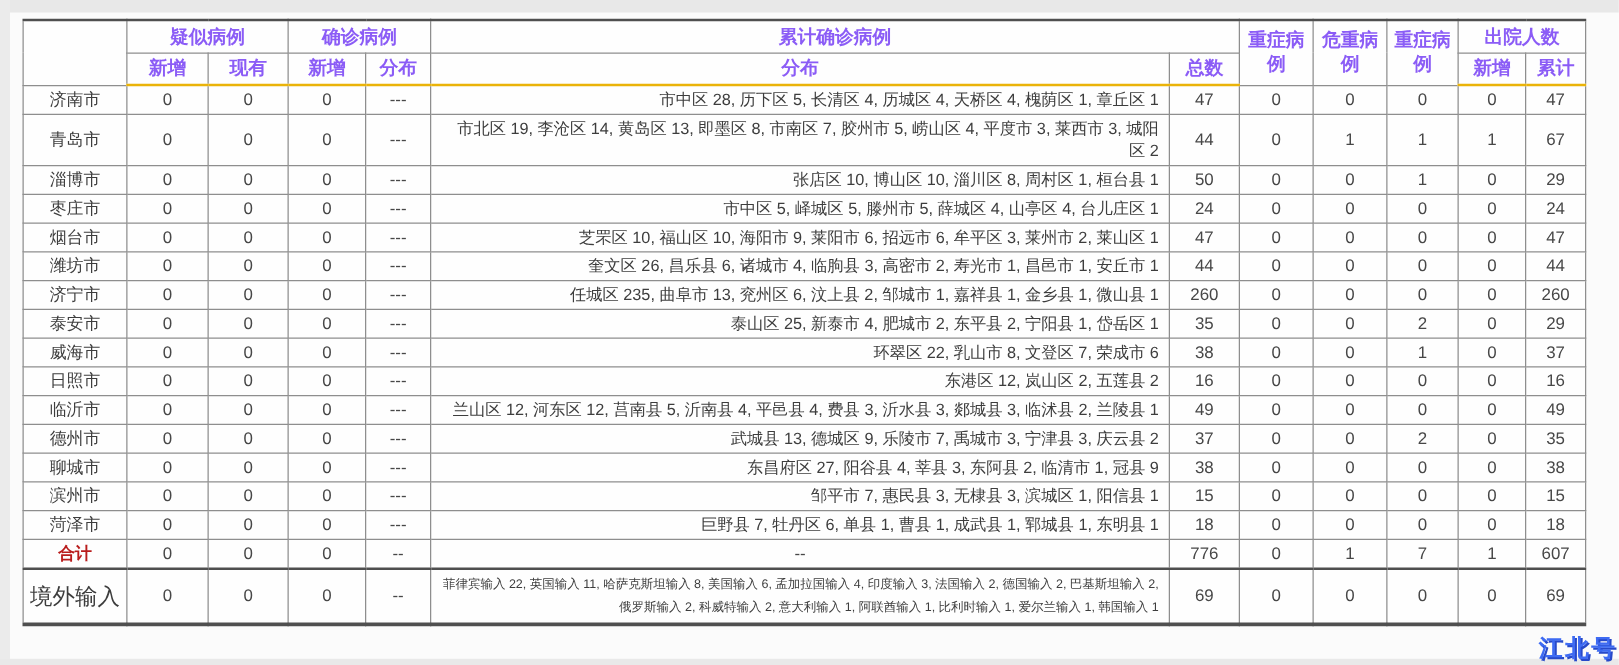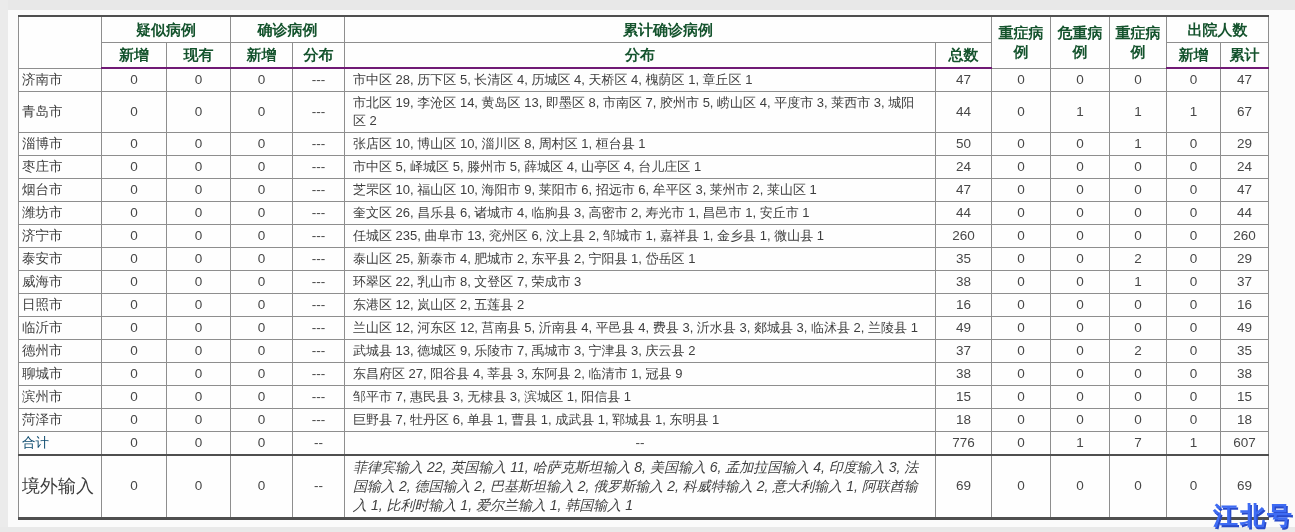--- a/index.html
+++ b/index.html
@@ -18,38 +18,38 @@
     border-left:1px solid #8e8e8e;border-right:1px solid #8e8e8e;
     border-top:2px solid #4f4f4f;border-bottom:3px solid #4f4f4f;
   }
   .report th,.report td{
     border:1px solid #8e8e8e;
     padding:1px 3px;
     font-size:13.5px;line-height:18px;color:#474747;
     overflow:hidden;
   }
   .report thead th{
-    font-weight:bold;color:#14532d;font-size:15px;line-height:19px;
+    font-weight:bold;color:#8b5cf6;font-size:15px;line-height:19px;
     text-align:center;padding:2px 1px;background:#fefefe;
   }
   .report thead tr{height:26px;}
-  .report thead tr.subrow th{border-bottom:2px solid #701a75;}
+  .report thead tr.subrow th{border-bottom:2px solid #eab308;}
   .report tbody tr{height:23px;}
   td.num{text-align:center;}
-  td.city{text-align:left;color:#3d3d3d;}
-  td.dist{text-align:left;padding:2px 8px;font-size:13px;color:#3d3d3d;}
-  tr.total-row td.city{font-weight:normal;color:#0c4a6e;}
+  td.city{text-align:center;color:#3d3d3d;}
+  td.dist{text-align:right;padding:2px 8px;font-size:13px;color:#3d3d3d;}
+  tr.total-row td.city{font-weight:bold;color:#b91c1c;}
   tr.imported-row td{border-top:2px solid #4f4f4f;}
   tr.imported-row{height:84px;}
   tr.imported-row td.city{font-size:18px;}
-  tr.imported-row td.dist{font-size:14px;line-height:19px;font-style:italic;}
+  tr.imported-row td.dist{font-size:10px;line-height:19px;}
 
   .watermark{
     position:absolute;right:1px;bottom:0px;
-    font-size:25px;font-weight:bold;letter-spacing:2px;
+    font-size:19px;font-weight:bold;letter-spacing:2px;
     color:#3e6bf3;text-shadow:1.5px 1.5px 0 #2749c9;
   }
 </style>
 </head>
 <body>
 
 <div class="strip-top"></div>
 <div class="strip-left"></div>
 <div class="strip-bottom"></div>
 
@@ -202,21 +202,21 @@
         <td class="num">2</td>
         <td class="num">0</td>
         <td class="num">29</td>
       </tr>
       <tr>
         <td class="city">威海市</td>
         <td class="num">0</td>
         <td class="num">0</td>
         <td class="num">0</td>
         <td class="num">---</td>
-        <td class="dist">环翠区 22, 乳山市 8, 文登区 7, 荣成市 3</td>
+        <td class="dist">环翠区 22, 乳山市 8, 文登区 7, 荣成市 6</td>
         <td class="num">38</td>
         <td class="num">0</td>
         <td class="num">0</td>
         <td class="num">1</td>
         <td class="num">0</td>
         <td class="num">37</td>
       </tr>
       <tr>
         <td class="city">日照市</td>
         <td class="num">0</td>

